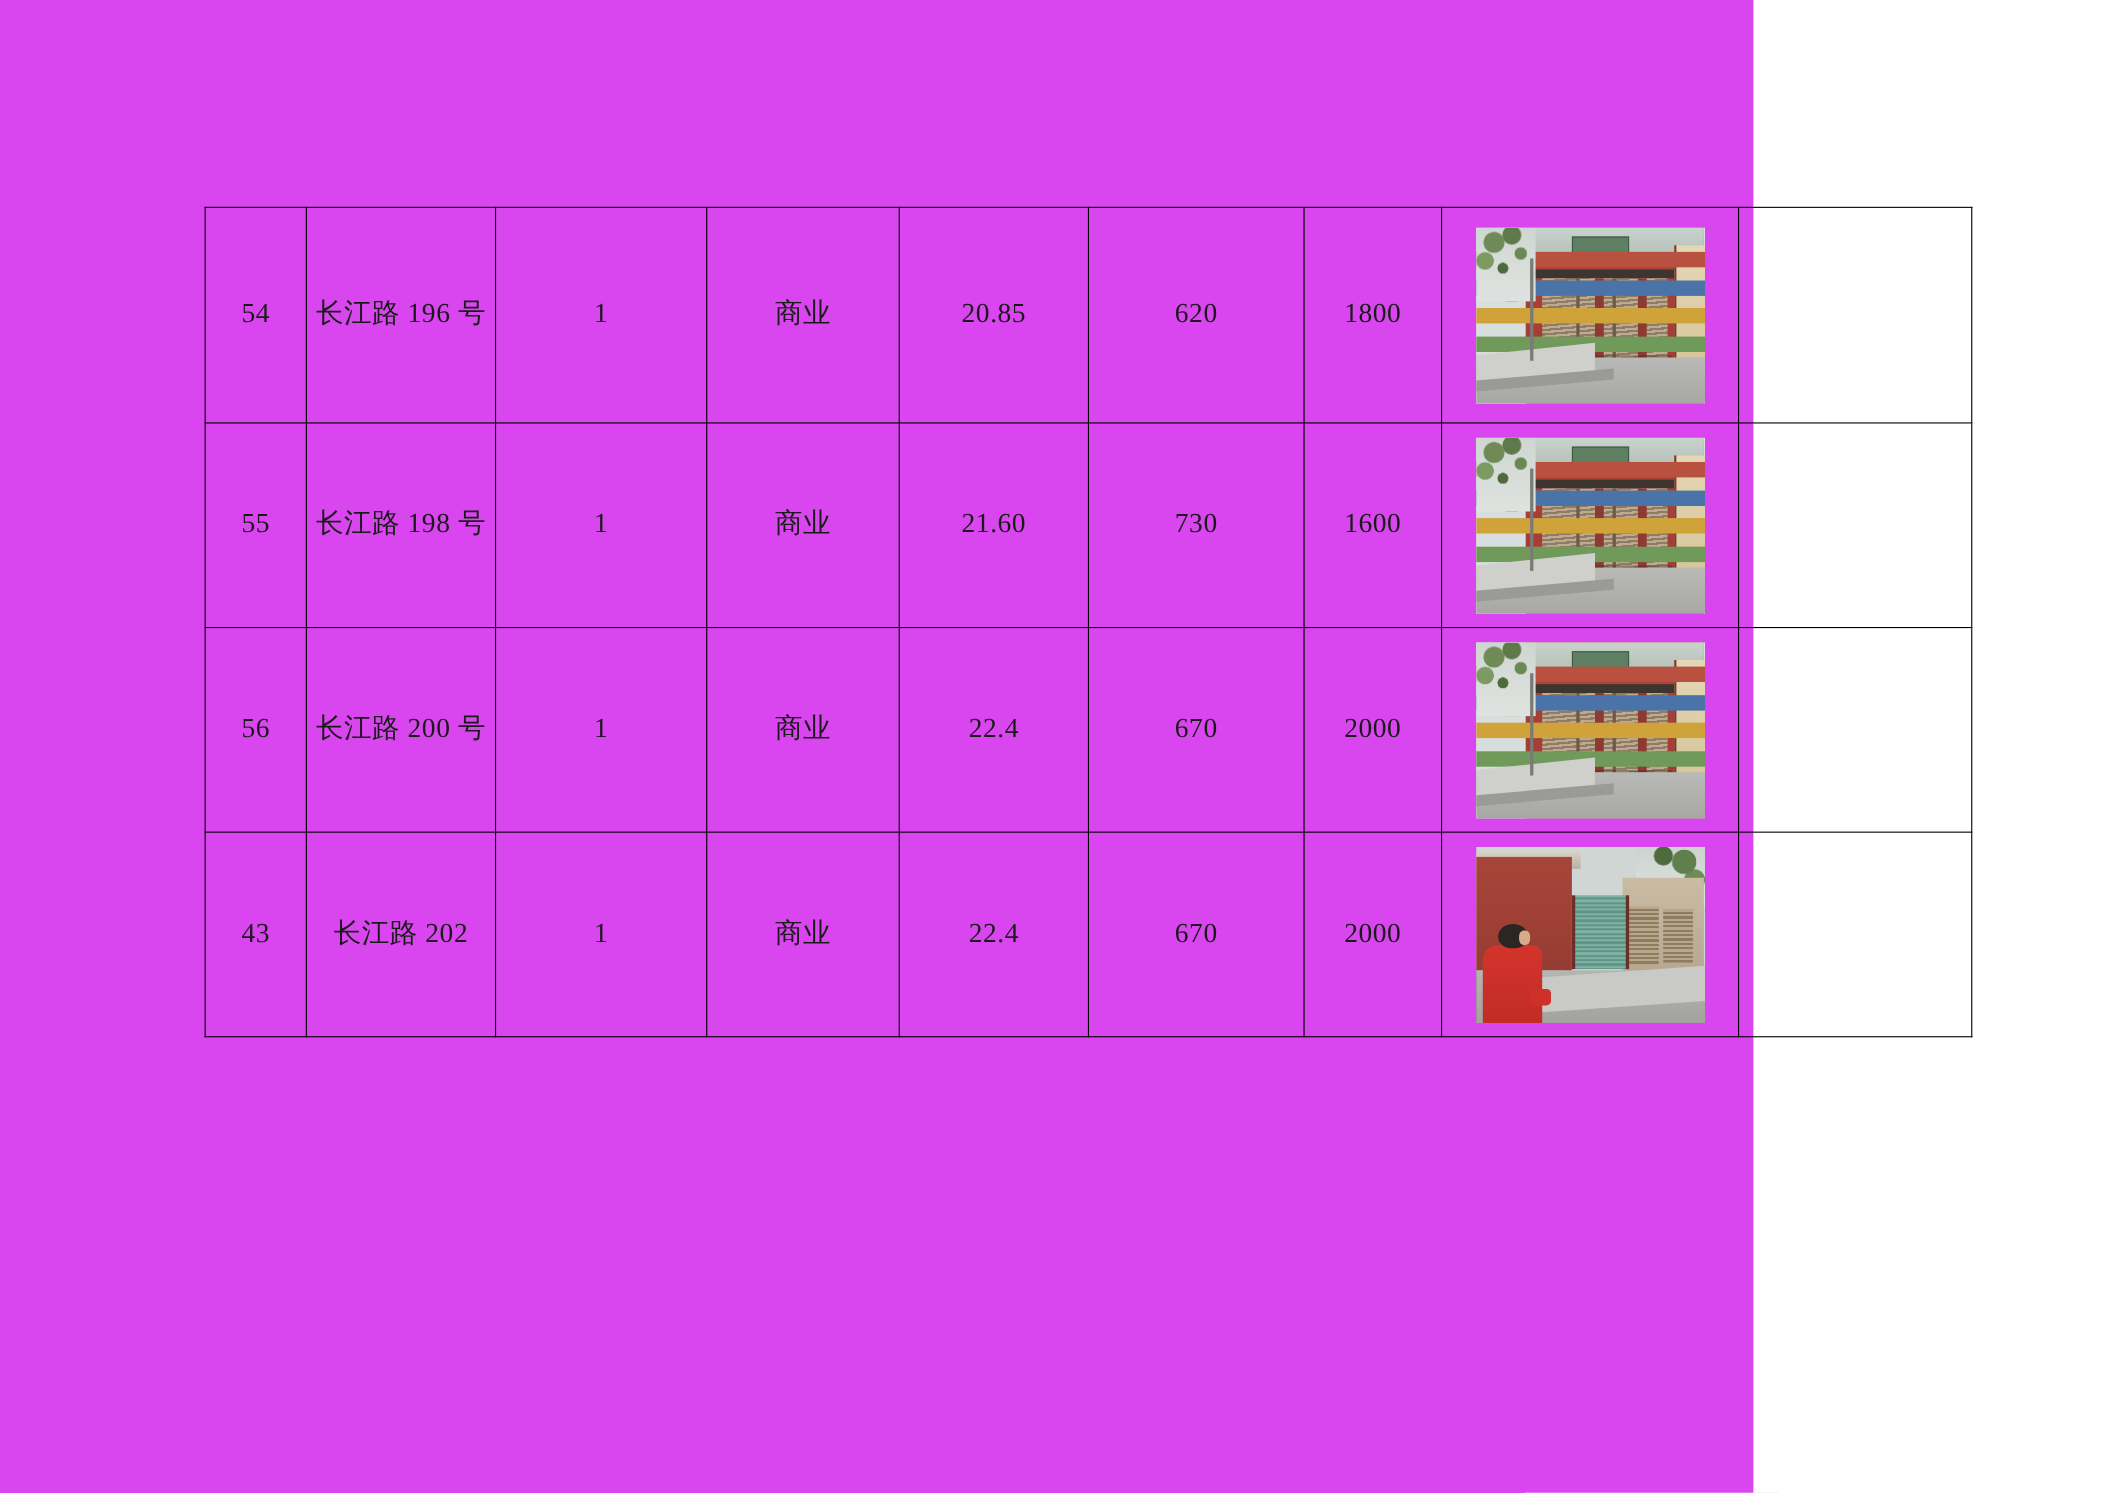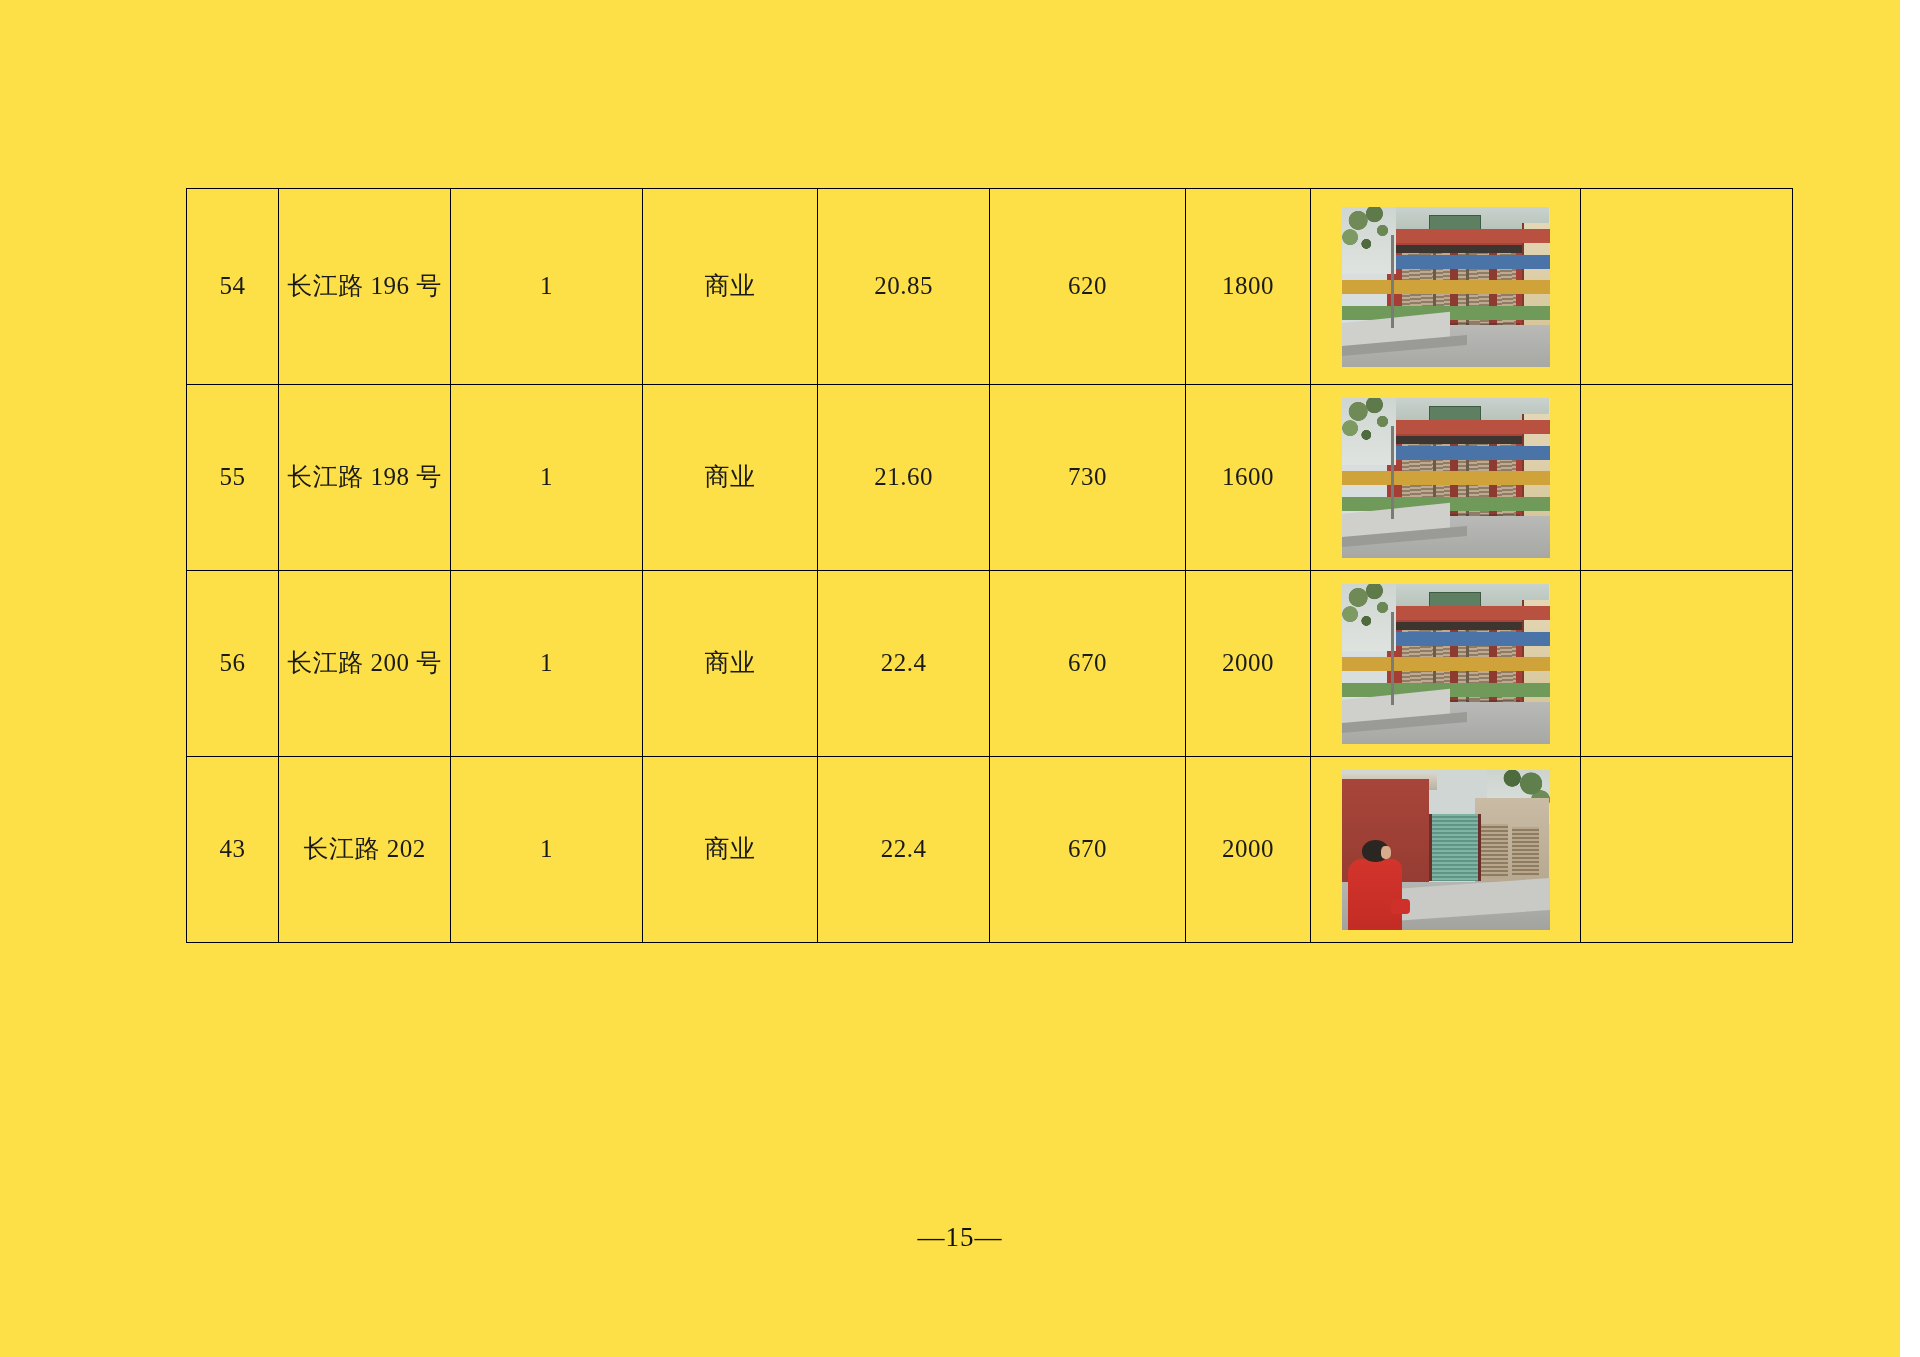--- a/index.html
+++ b/index.html
@@ -11,23 +11,23 @@
     width: 1920px;
     height: 1357px;
     font-family: "Liberation Serif", serif;
     color: #1a1a1a;
     position: relative;
     overflow: hidden;
   }
   .page {
     position: absolute;
     left: 0; top: 0;
-    width: 1900px;
+    width: 1594px;
     height: 1357px;
-    background: #fde047;
+    background: #d946ef;
   }
   .doc-table {
     position: absolute;
     left: 186px;
     top: 188px;
     width: 1606px;
     border-collapse: collapse;
     table-layout: fixed;
   }
   .doc-table td {
@@ -408,14 +408,13 @@
             <div class="pb-person-head"></div>
             <div class="pb-person-face"></div>
             <div class="pb-person-arm"></div>
           </div>
         </td>
         <td></td>
       </tr>
     </tbody>
   </table>
 
-  <div class="page-number">—15—</div>
 </div>
 
 </body></html>

